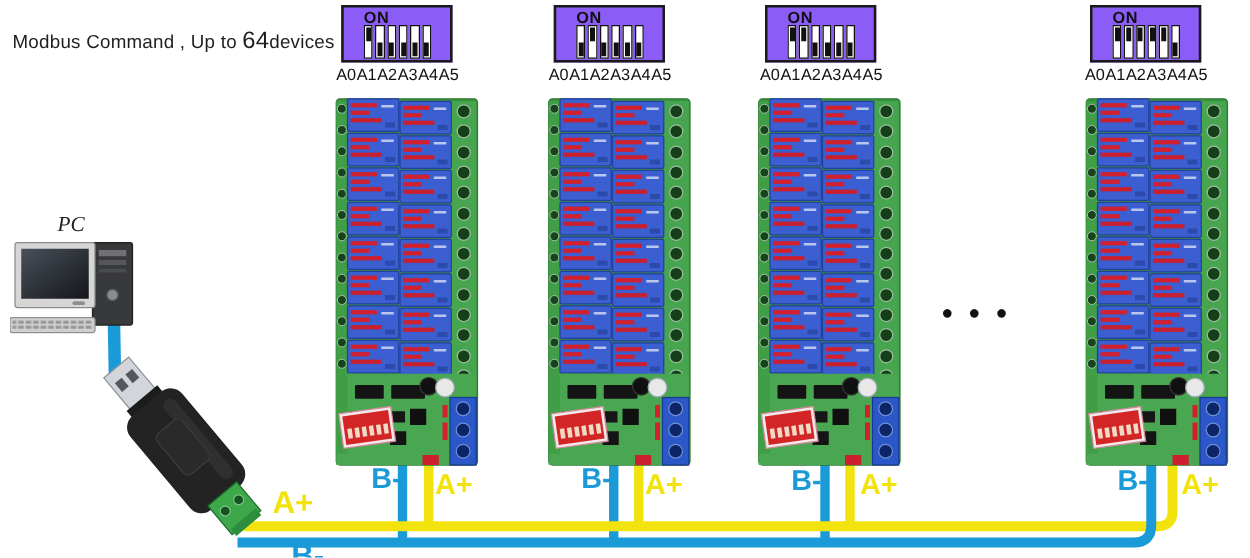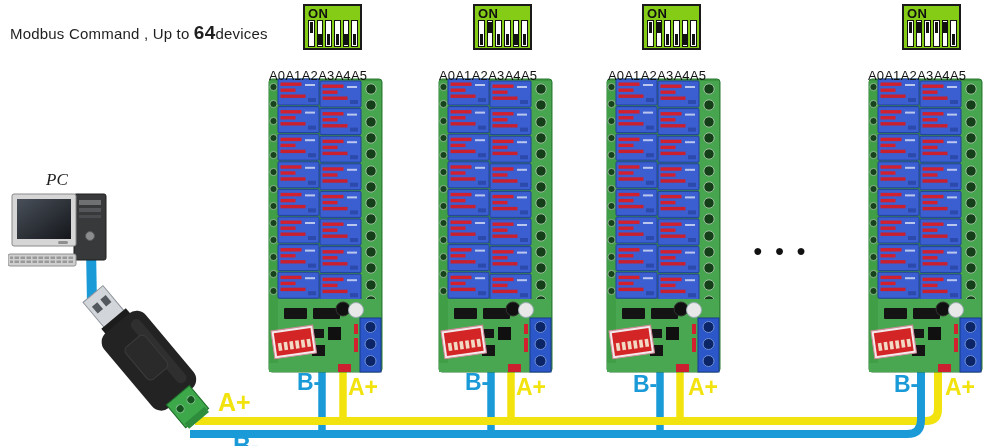--- a/index.html
+++ b/index.html
@@ -3,36 +3,36 @@
 <meta charset="utf-8">
 <style>
   html,body{margin:0;padding:0;}
   body{
     width:1000px;height:446px;position:relative;overflow:hidden;
     background:#ffffff;font-family:"Liberation Sans",sans-serif;
   }
   
   .title{position:absolute;left:10px;top:22px;font-size:15px;color:#1f1f1f;
          letter-spacing:.2px;white-space:nowrap;z-index:3;}
-  .title .count{font-size:19px;font-weight:700;}
+  .title .count{font-size:19px;font-weight:400;}
   
   .dipblock{position:absolute;top:4px;width:89px;z-index:3;}
   .dip1{left:273px;} .dip2{left:443px;} .dip3{left:612px;} .dip4{left:872px;}
-  .dipbox{height:46px;border:2px solid #1a1a1a;background:#84cc16;
-          box-sizing:border-box;padding:0 2px;margin-left:30px;}
+  .dipbox{height:46px;border:2px solid #1a1a1a;background:#8b5cf6;
+          box-sizing:border-box;padding:0 15px;}
   .onlabel{font-weight:700;font-size:13px;line-height:13px;color:#111;
            margin:1px 0 0 1px;letter-spacing:.5px;}
   .switch-row{display:flex;gap:2px;padding-left:1px;margin-top:0;}
   .dswitch{position:relative;width:12px;height:27px;border:1.6px solid #111;
            background:#fff;box-sizing:border-box;}
   .knob{position:absolute;left:.6px;right:.6px;height:11px;background:#111;}
   .dswitch.on  .knob{top:.6px;}
   .dswitch.off .knob{bottom:.6px;}
   .pin-row{display:flex;justify-content:space-between;width:98px;margin-left:-4px;
-           margin-top:18px;font-size:13px;color:#111;align-items:center;}
+           margin-top:2px;font-size:13px;color:#111;align-items:center;}
   
   .wires{position:absolute;left:0;top:0;z-index:1;}
   .wireA{stroke:var(--wire_a_plus,#F2E30E);fill:none;}
   .wireB{stroke:var(--wire_b_minus,#1B9AD8);fill:none;}
   .pcfig{position:absolute;left:8px;top:168px;z-index:2;}
   .pclabel{position:absolute;left:46px;top:170px;z-index:3;
            font-family:"Liberation Serif",serif;font-size:17px;color:#222;font-style:italic;}
   .adapter{position:absolute;left:55px;top:278px;z-index:2;}
   .board{position:absolute;top:78px;width:115px;height:295px;z-index:2;}
   .bd1{left:268px;} .bd2{left:438px;} .bd3{left:606px;} .bd4{left:868px;}

